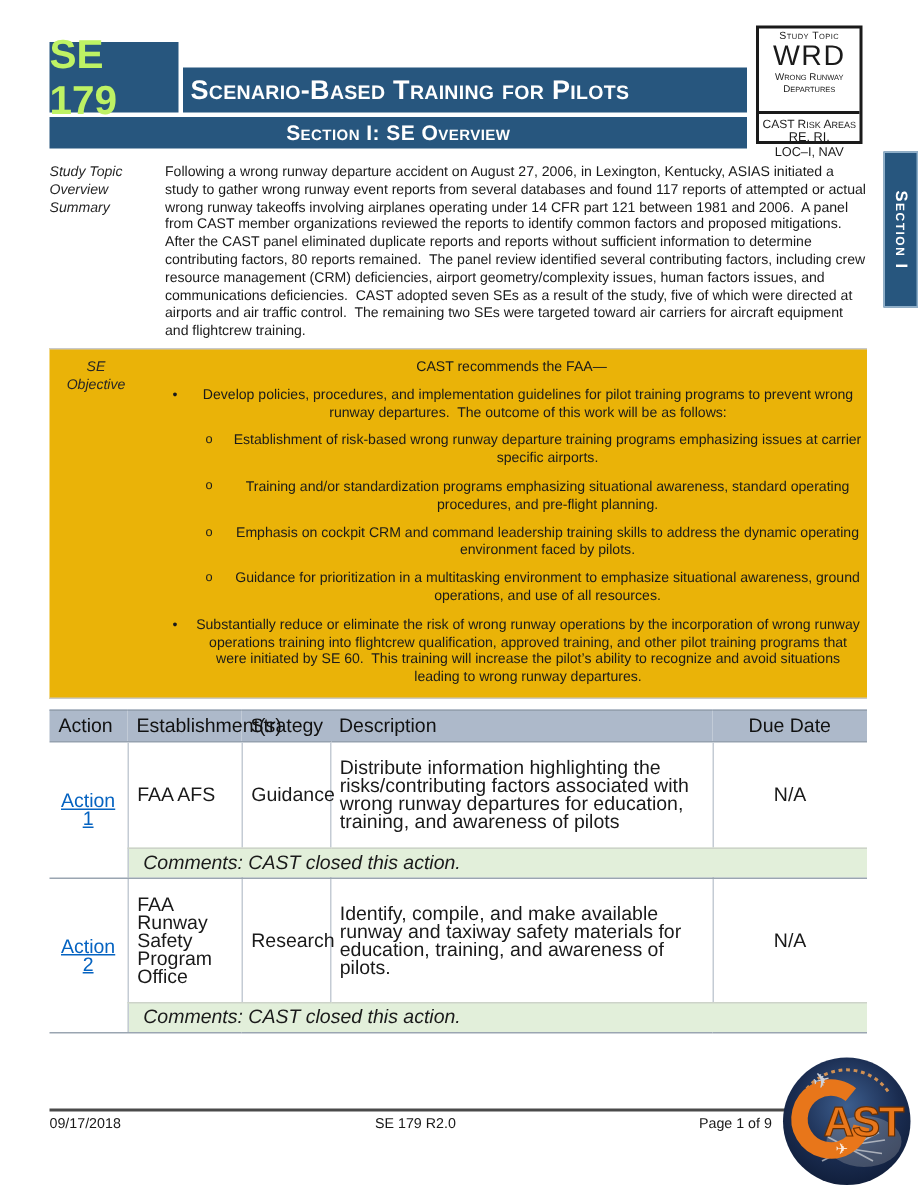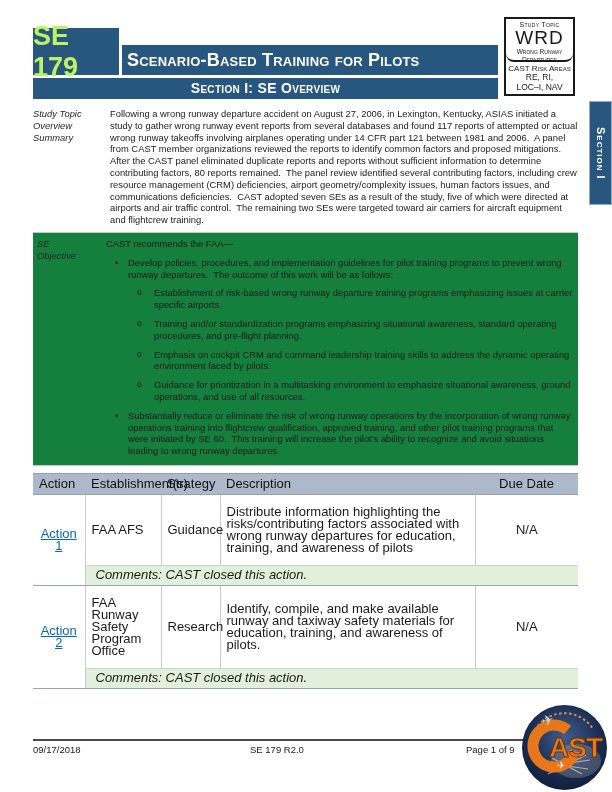--- a/index.html
+++ b/index.html
@@ -27,21 +27,21 @@
   }
   .section-bar {
     position: absolute; left: 33px; top: 78px; width: 465px; height: 21px;
     background: #27567E; color: #fff; font-variant: small-caps; font-weight: bold;
     font-size: 14px; line-height: 21px; text-align: center; letter-spacing: .3px;
   }
   .topic-box {
     position: absolute; left: 504px; top: 17px; width: 71px; height: 79px;
     border: 2px solid #1a1a1a; background: #fff; text-align: center;
   }
-  .topic-top { height: 43px; border-bottom: 2px solid #1a1a1a; padding-top: 2px; border-radius: 8px; }
+  .topic-top { height: 57px; border-bottom: 2px solid #1a1a1a; padding-top: 2px; }
   .tt-label { font-size: 7px; font-variant: small-caps; letter-spacing: .3px; }
   .tt-code  { font-size: 19px; line-height: 20px; letter-spacing: 1px; }
   .tt-name  { font-size: 6.5px; line-height: 7.5px; font-variant: small-caps; }
   .topic-bottom { padding-top: 2px; }
   .tb-label { font-size: 8px; font-variant: small-caps; }
   .tb-areas { font-size: 8.5px; line-height: 9.5px; }
 
   .side-tab {
     position: absolute; left: 589px; top: 101px; width: 23px; height: 104px;
     background: #27567E; border: 1px solid #8FAFC9; color: #fff;
@@ -52,23 +52,24 @@
   
   .content { position: absolute; left: 33px; top: 108px; width: 545px; font-size: 9.4px; line-height: 11.8px; }
   .row { display: flex; }
   .lbl { width: 62px; margin-right: 15px; font-style: italic; flex-shrink: 0; color: #262626; }
   .bod { flex: 1; min-width: 0; }
   .pre { white-space: pre-wrap; }
 
   .sec-overview { margin-bottom: 6px; }
 
   .sec-objective {
-    background: #15803d;
+    background: #eab308;
     border-top: 1px solid #C9C9C9; border-bottom: 1px solid #C9C9C9;
     padding: 5px 2px 8px 0;
+    text-align: center;
   }
   .sec-objective .lbl { padding-left: 4px; width: 58px; }
   .b1 { position: relative; padding-left: 22px; margin-top: 7px; }
   .b1::before { content: "\2022"; position: absolute; left: 9px; }
   .b2 { position: relative; padding-left: 48px; margin-top: 7px; }
   .b2::before { content: "o"; position: absolute; left: 31px; font-size: 8.5px; }
 
   .sec-risks { margin-top: 4px; padding: 4px 0 5px 0; align-items: center; }
 
   

